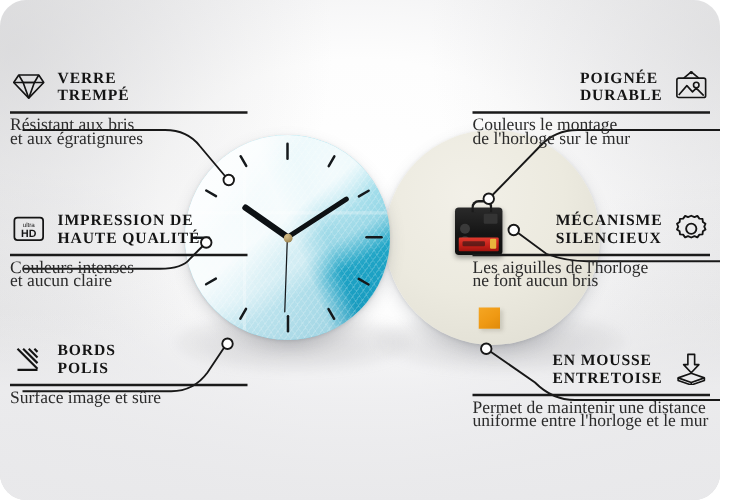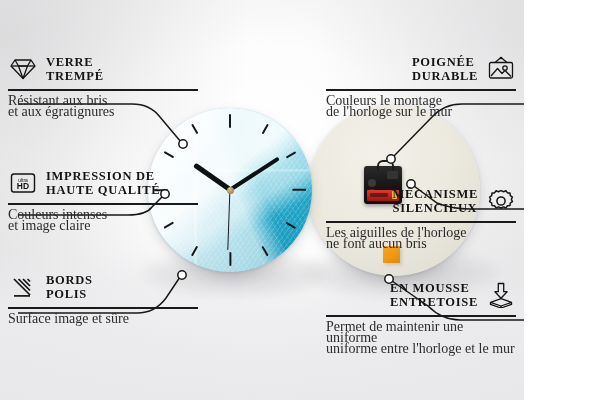--- a/index.html
+++ b/index.html
@@ -8,26 +8,27 @@
   }
   body {
     width: 600px;
     height: 400px;
     overflow: hidden;
     font-family: "Liberation Serif", serif;
     background: #ffffff;
   }
   #stage {
     position: relative;
-    width: 524px;
+    width: 576px;
     height: 400px;
     overflow: hidden;
     background:
       radial-gradient(ellipse 62% 58% at 50% 38%, #ffffff 0%, #fdfdfd 45%, #f4f4f5 72%, #ececed 100%),
       linear-gradient(160deg, #ededee 0%, #fafafa 30%, #ffffff 55%, #f2f2f3 100%);
+    border-radius: 21px;
   }
   
   #vignette {
     position: absolute;
     inset: 0;
     pointer-events: none;
     background:
       radial-gradient(circle at 2% 10%, rgba(205,205,207,.55) 0%, rgba(255,255,255,0) 38%),
       radial-gradient(circle at 100% 8%, rgba(210,210,212,.45) 0%, rgba(255,255,255,0) 34%),
       radial-gradient(circle at 0% 96%, rgba(208,208,210,.5) 0%, rgba(255,255,255,0) 36%),
@@ -89,21 +90,21 @@
     justify-content: center;
   }
   .icon-box svg { display: block; }
 
   
   #feat-verre       { top: 52px; }
   #feat-impression  { top: 166px; }
   #feat-bords       { top: 270px; }
   
   #feat-poignee     { top: 52px; }
-  #feat-mecanisme   { top: 184px; }
+  #feat-mecanisme   { top: 166px; }
   #feat-entretoise  { top: 278px; }
 
   
   #connectors {
     position: absolute;
     inset: 0;
     pointer-events: none;
   }
   #connectors path {
     fill: none;
@@ -394,21 +395,21 @@
         </svg>
       </span>
       <span>
         <span class="f-title" style="display:block">IMPRESSION DE</span>
         <span class="f-title" style="display:block">HAUTE QUALITÉ</span>
       </span>
     </div>
     <div class="rule"></div>
     <div class="f-sub">
       <div>Couleurs intenses</div>
-      <div>et image claire</div>
+      <div>et aucun claire</div>
     </div>
   </div>
 
   <div class="feature left" id="feat-bords">
     <div class="f-head">
       <span class="icon-box">
         <svg width="28" height="24" viewBox="0 0 28 24">
           <g stroke="#141414" stroke-width="1.7" stroke-linecap="butt">
             <path d="M5,4 L21,20"></path>
             <path d="M9.5,4 L21,15.5"></path>
@@ -487,18 +488,18 @@
           </g>
         </svg>
       </span>
       <span>
         <span class="f-title" style="display:block">EN MOUSSE</span>
         <span class="f-title" style="display:block">ENTRETOISE</span>
       </span>
     </div>
     <div class="rule"></div>
     <div class="f-sub">
-      <div>Permet de maintenir une uniforme</div>
+      <div>Permet de maintenir une distance</div>
       <div>uniforme entre l'horloge et le mur</div>
     </div>
   </div>
 
 </div>
 
 </body></html>

